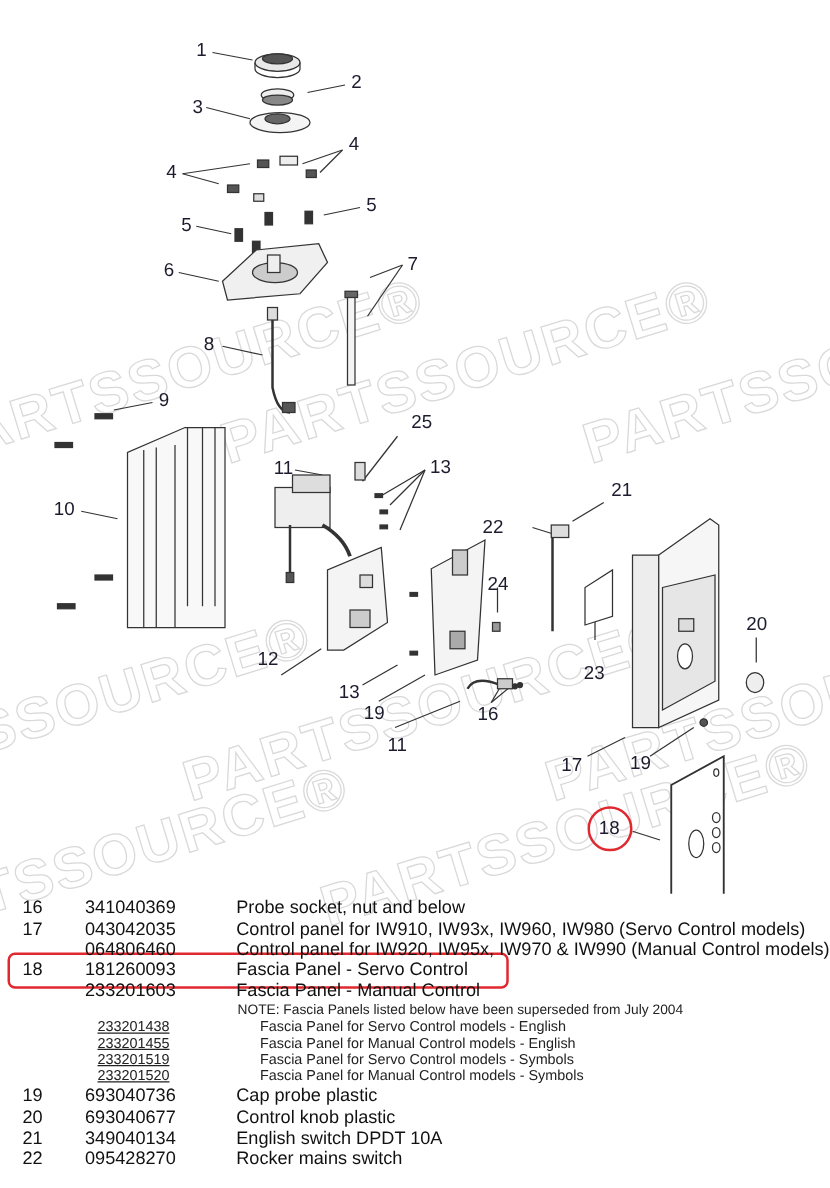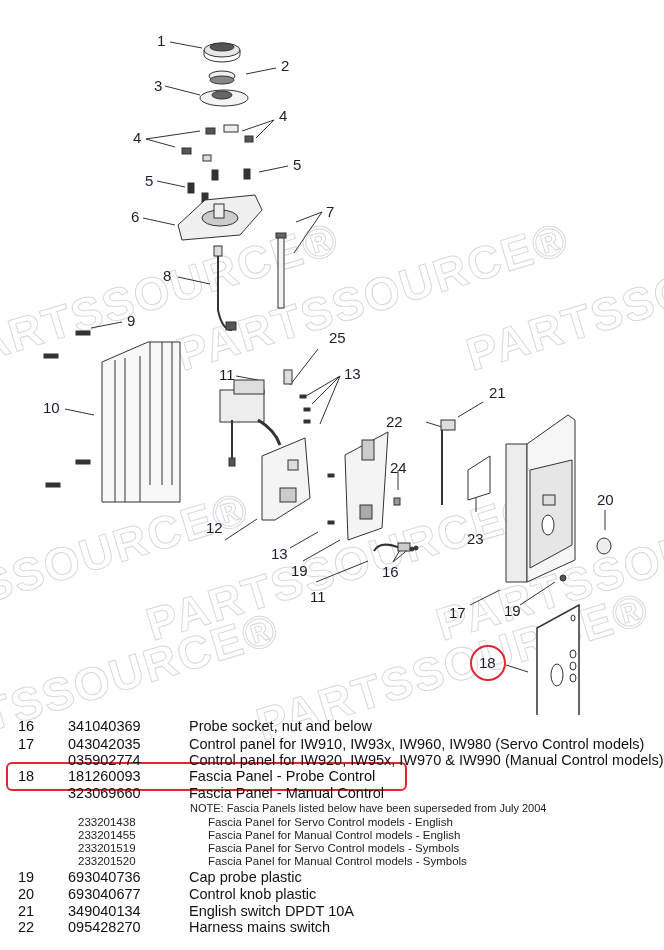--- a/index.html
+++ b/index.html
@@ -10,21 +10,21 @@
   .callout { position: absolute; font-size: 15px; color: #1c1c2e; line-height: 1; }
   .watermark { position: absolute; font-size: 46px; font-weight: bold; letter-spacing: 2px;
                color: transparent; -webkit-text-stroke: 1px #d9d9d9; transform: rotate(-17deg);
                transform-origin: left top; white-space: nowrap; font-family: "Liberation Sans", sans-serif; }
   .row { position: absolute; font-size: 14.5px; white-space: nowrap; line-height: 1; color: #111; }
   .c1 { position: absolute; left: 18px; }
   .c2 { position: absolute; left: 68px; }
   .c3 { position: absolute; left: 189px; }
   .note { position: absolute; left: 190px; font-size: 11px; color: #222; white-space: nowrap; }
   .sub { position: absolute; font-size: 11.5px; white-space: nowrap; color: #222; }
-  .sub .s2 { position: absolute; left: 78px; }
+  .sub .s2 { position: absolute; left: 78px; text-decoration: underline; }
   .sub .s3 { position: absolute; left: 208px; }
   .highlight-box { position: absolute; left: 6px; top: 762px; width: 401px; height: 29px;
                    border: 2px solid #e0282f; border-radius: 6px; box-sizing: border-box; }
   .callout-circle { position: absolute; left: 470px; top: 645px; width: 36px; height: 36px;
                     border: 2px solid #e0282f; border-radius: 50%; box-sizing: border-box; }
 </style>
 </head>
 <body>
 
 <div class="diagram">
@@ -213,31 +213,31 @@
     <span class="c2">341040369</span>
     <span class="c3">Probe socket, nut and below</span>
   </div>
   <div class="row" style="top:737px;">
     <span class="c1">17</span>
     <span class="c2">043042035</span>
     <span class="c3">Control panel for IW910, IW93x, IW960, IW980 (Servo Control models)</span>
   </div>
   <div class="row" style="top:753px;">
     <span class="c1"></span>
-    <span class="c2">035902774</span>
+    <span class="c2">064806460</span>
     <span class="c3">Control panel for IW920, IW95x, IW970 &amp; IW990 (Manual Control models)</span>
   </div>
   <div class="row" style="top:769px;">
     <span class="c1">18</span>
     <span class="c2">181260093</span>
-    <span class="c3">Fascia Panel - Probe Control</span>
+    <span class="c3">Fascia Panel - Servo Control</span>
   </div>
   <div class="row" style="top:786px;">
     <span class="c1"></span>
-    <span class="c2">323069660</span>
+    <span class="c2">233201603</span>
     <span class="c3">Fascia Panel - Manual Control</span>
   </div>
 
   <div class="note" style="top:802px;">NOTE: Fascia Panels listed below have been superseded from July 2004</div>
 
   <div class="sub" style="top:816px; left:0;">
     <span class="s2">233201438</span>
     <span class="s3">Fascia Panel for Servo Control models - English</span>
   </div>
   <div class="sub" style="top:829px; left:0;">
@@ -264,15 +264,15 @@
     <span class="c3">Control knob plastic</span>
   </div>
   <div class="row" style="top:904px;">
     <span class="c1">21</span>
     <span class="c2">349040134</span>
     <span class="c3">English switch DPDT 10A</span>
   </div>
   <div class="row" style="top:920px;">
     <span class="c1">22</span>
     <span class="c2">095428270</span>
-    <span class="c3">Harness mains switch</span>
+    <span class="c3">Rocker mains switch</span>
   </div>
 </div>
 
 </body></html>

